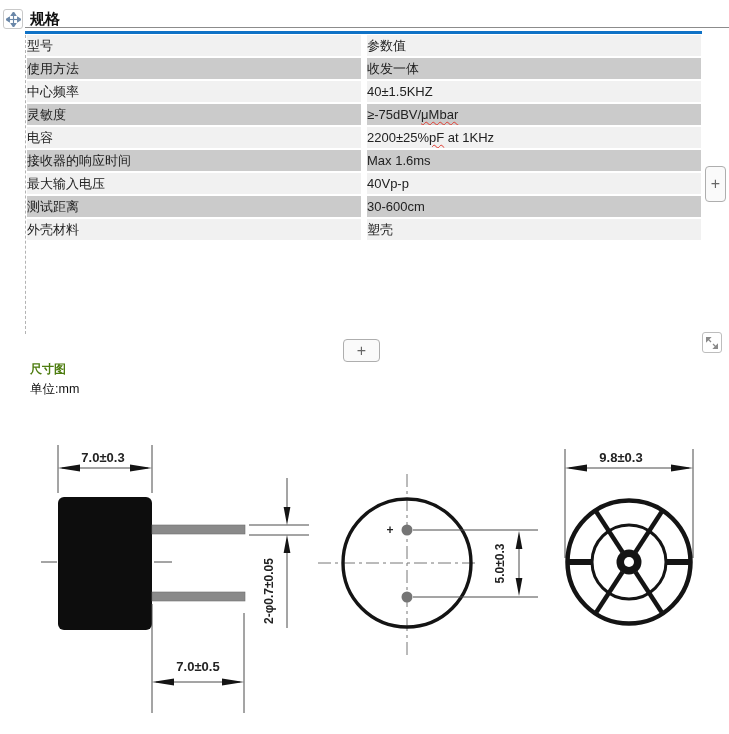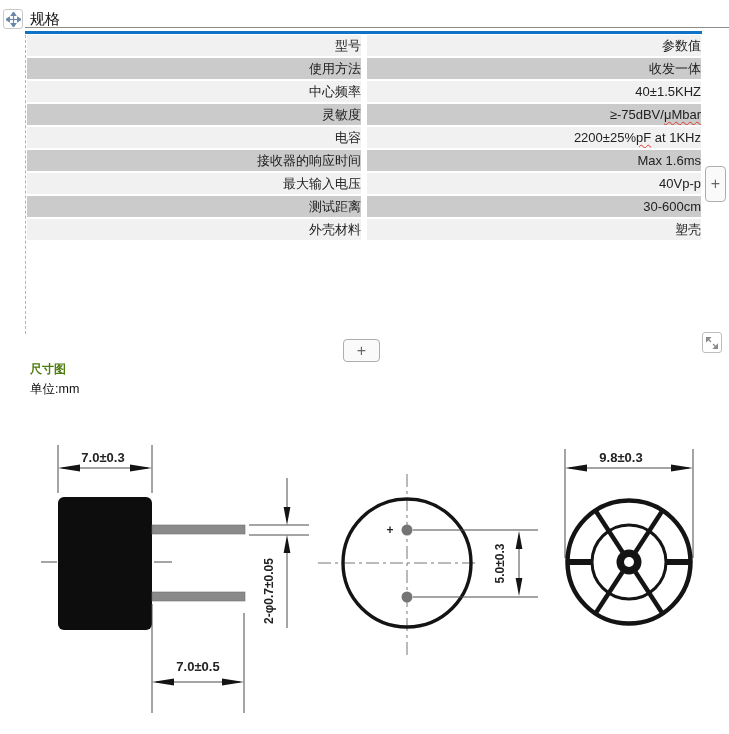--- a/index.html
+++ b/index.html
@@ -12,30 +12,30 @@
     background:#fff; border:1px solid #c9c9c9; border-radius:3px; }
   #move-handle { left:3px; top:9px; width:20px; height:20px; }
   #resize-handle { left:702px; top:332px; width:20px; height:21px; border-color:#bdbdbd; }
   .plus-btn { position:absolute; display:flex; align-items:center; justify-content:center;
     background:#fafafa; border:1px solid #aeaeae; border-radius:4px;
     font-size:16px; color:#666; cursor:pointer; font-weight:400; }
   #plus-right { left:705px; top:166px; width:21px; height:36px; }
   #plus-bottom { left:343px; top:339px; width:37px; height:23px; }
 
   
-  #spec-title { position:absolute; left:30px; top:10px; font-size:15px; font-weight:normal; color:#111; }
+  #spec-title { position:absolute; left:30px; top:10px; font-size:15px; font-weight:bold; color:#111; }
   #header-divider { position:absolute; left:25px; top:27px; width:704px; height:1px; background:#8c8c8c; }
   #table-accent { position:absolute; left:25px; top:31px; width:677px; height:3px; }
   #table-dash-edge { position:absolute; left:25px; top:35px; height:299px; width:0;
     border-left:1px dashed #b3b3b3; }
 
   
   #spec-table { position:absolute; left:21px; top:33px; width:686px;
     border-collapse:separate; border-spacing:6px 2px; table-layout:fixed; }
-  #spec-table td { height:21px; text-align:right; vertical-align:middle;
+  #spec-table td { height:21px; text-align:left; vertical-align:middle;
     font-size:13px; color:#222; white-space:nowrap; overflow:hidden; }
   #spec-table tr:nth-child(odd) td { background:#f1f1f1; }
   #spec-table tr:nth-child(even) td { background:#cbcbcb; }
   .wavy { text-decoration-line:underline; text-decoration-style:wavy;
     text-decoration-color:#e03c31; text-decoration-thickness:1px; text-underline-offset:2px; }
 
   #dim-title { position:absolute; left:30px; top:361px; font-size:12px; font-weight:bold; color:#4d7c0f; }
   #dim-unit { position:absolute; left:30px; top:381px; font-size:12.5px; color:#111; }
 
   

